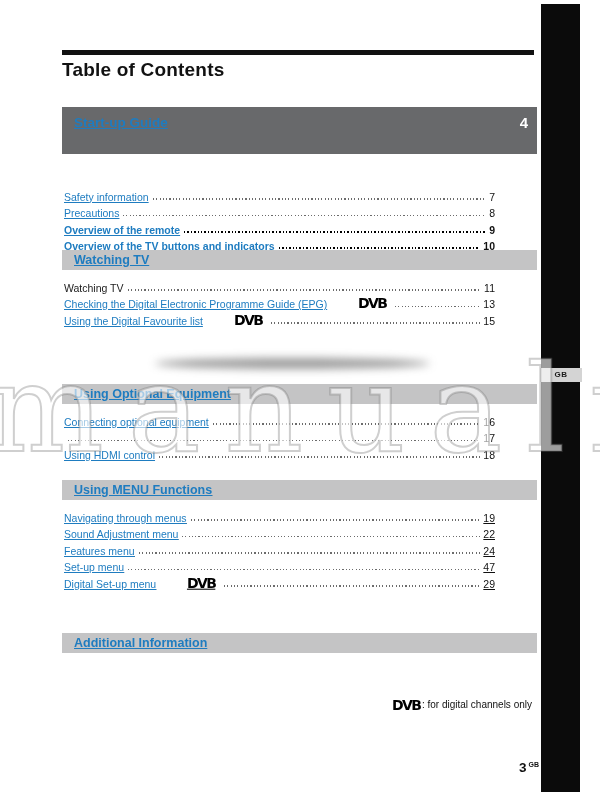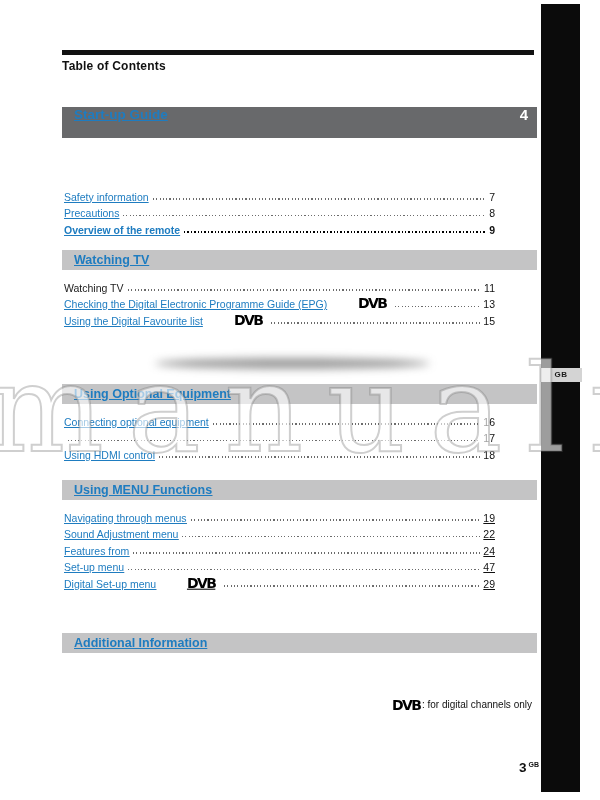--- a/index.html
+++ b/index.html
@@ -1,24 +1,24 @@
 <!DOCTYPE html>
 <html><head>
 <meta charset="utf-8">
 <style>
   html,body{margin:0;padding:0;}
   body{
     width:600px;height:800px;background:#ffffff;position:relative;overflow:hidden;
     font-family:"Liberation Sans","DejaVu Sans",sans-serif;color:#111;
   }
   .top-rule{position:absolute;left:62px;top:50px;width:472px;height:5px;background:#111;}
-  .title{position:absolute;left:62px;top:59px;margin:0;font-size:12px;font-weight:bold;color:#111;letter-spacing:0.2px;}
+  .title{position:absolute;left:62px;top:59px;margin:0;font-size:19px;font-weight:bold;color:#111;letter-spacing:0.2px;}
 
   .banner{
-    position:absolute;left:62px;top:107px;width:475px;height:31px;background:var(--banner-bg,#68696b);
+    position:absolute;left:62px;top:107px;width:475px;height:47px;background:var(--banner-bg,#68696b);
     display:flex;align-items:center;justify-content:space-between;box-sizing:border-box;padding:0 9px 16px 12px;
   }
   .banner-link{color:var(--link,#1e7cc0);font-weight:bold;font-size:13.5px;text-decoration:underline;cursor:pointer;}
   .banner-page{color:#fff;font-weight:bold;font-size:15px;}
 
   #sections{position:absolute;left:62px;top:0;width:475px;}
   .section{position:absolute;left:0;width:475px;}
   .section:nth-of-type(1){top:171px;margin-top:16px;}
   .section:nth-of-type(2){top:250px;}
   .section:nth-of-type(3){top:384px;}
@@ -100,20 +100,26 @@
     <span class="row-page">8</span>
   </div>
 
   <div class="row bold">
     <a class="row-label">Overview of the remote</a>
 
     <span class="leader"></span>
     <span class="row-page">9</span>
   </div>
 
+  <div class="row bold">
+    <a class="row-label">Overview of the TV buttons and indicators</a>
+
+    <span class="leader"></span>
+    <span class="row-page">10</span>
+  </div>
 </div>
   </section>
 
   <section class="section">
     <div class="sec-bar">
       <a class="sec-link">Watching TV</a>
     </div>
     <div class="entries">
   <div class="row nolink">
     <a class="row-label">Watching TV</a>
@@ -179,21 +185,21 @@
 
 
   <div class="row">
     <a class="row-label">Sound Adjustment menu</a>
 
     <span class="leader"></span>
     <span class="row-page">22</span>
   </div>
 
   <div class="row">
-    <a class="row-label">Features from</a>
+    <a class="row-label">Features menu</a>
 
     <span class="leader"></span>
     <span class="row-page">24</span>
   </div>
 
   <div class="row">
     <a class="row-label">Set-up menu</a>
 
     <span class="leader"></span>
     <span class="row-page">47</span>

